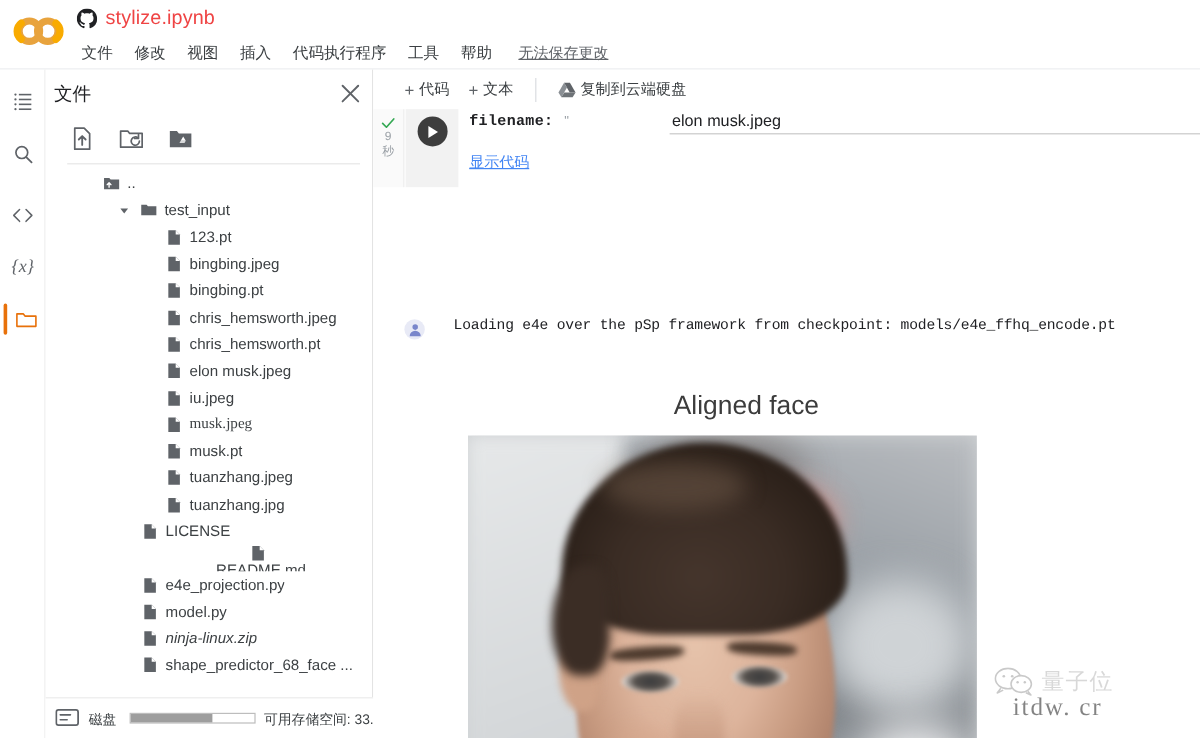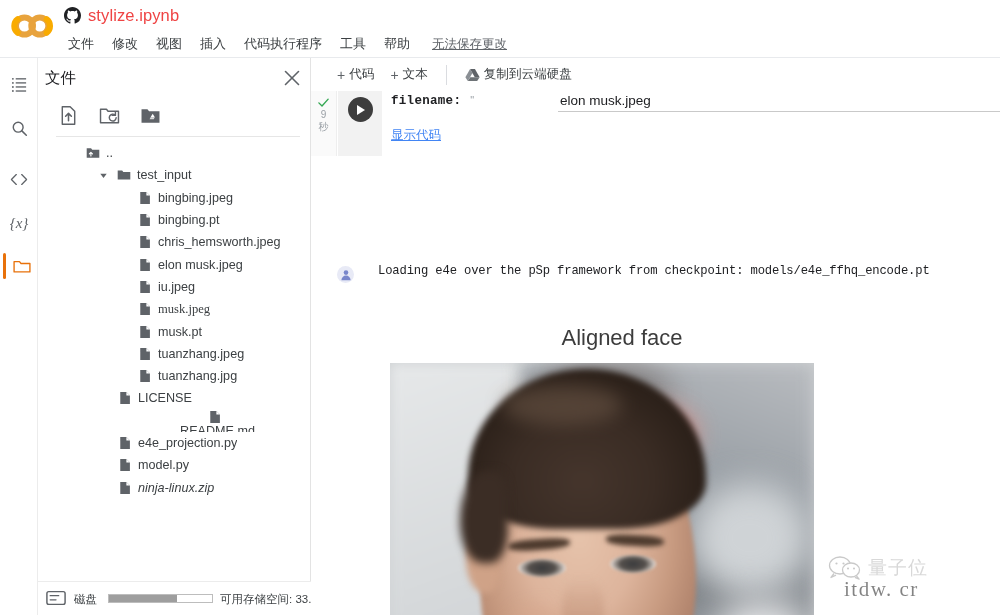--- a/index.html
+++ b/index.html
@@ -354,35 +354,49 @@
         </svg>
         <span class="label">test_input</span>
       </div>
 
       <div id="children-list">
           <div class="row" style="padding-left: 100px;">
             <svg class="ico" viewBox="0 0 16 16">
               <path d="M2.6 1.1h7l4 4v9.8h-11z" fill="currentColor"></path>
               <path d="M9.6 1.1v4h4" fill="#fff"></path>
             </svg>
+            <span class="label">123.pt</span>
+          </div>
+          <div class="row" style="padding-left: 100px;">
+            <svg class="ico" viewBox="0 0 16 16">
+              <path d="M2.6 1.1h7l4 4v9.8h-11z" fill="currentColor"></path>
+              <path d="M9.6 1.1v4h4" fill="#fff"></path>
+            </svg>
             <span class="label">bingbing.jpeg</span>
           </div>
           <div class="row" style="padding-left: 100px;">
             <svg class="ico" viewBox="0 0 16 16">
               <path d="M2.6 1.1h7l4 4v9.8h-11z" fill="currentColor"></path>
               <path d="M9.6 1.1v4h4" fill="#fff"></path>
             </svg>
             <span class="label">bingbing.pt</span>
           </div>
           <div class="row" style="padding-left: 100px;">
             <svg class="ico" viewBox="0 0 16 16">
               <path d="M2.6 1.1h7l4 4v9.8h-11z" fill="currentColor"></path>
               <path d="M9.6 1.1v4h4" fill="#fff"></path>
             </svg>
             <span class="label">chris_hemsworth.jpeg</span>
+          </div>
+          <div class="row" style="padding-left: 100px;">
+            <svg class="ico" viewBox="0 0 16 16">
+              <path d="M2.6 1.1h7l4 4v9.8h-11z" fill="currentColor"></path>
+              <path d="M9.6 1.1v4h4" fill="#fff"></path>
+            </svg>
+            <span class="label">chris_hemsworth.pt</span>
           </div>
           <div class="row" style="padding-left: 100px;">
             <svg class="ico" viewBox="0 0 16 16">
               <path d="M2.6 1.1h7l4 4v9.8h-11z" fill="currentColor"></path>
               <path d="M9.6 1.1v4h4" fill="#fff"></path>
             </svg>
             <span class="label">elon musk.jpeg</span>
           </div>
           <div class="row" style="padding-left: 100px;">
             <svg class="ico" viewBox="0 0 16 16">
@@ -448,20 +462,27 @@
               <path d="M9.6 1.1v4h4" fill="#fff"></path>
             </svg>
             <span class="label">model.py</span>
           </div>
           <div class="row" style="padding-left: 80px; font-style: italic;">
             <svg class="ico" viewBox="0 0 16 16">
               <path d="M2.6 1.1h7l4 4v9.8h-11z" fill="currentColor"></path>
               <path d="M9.6 1.1v4h4" fill="#fff"></path>
             </svg>
             <span class="label">ninja-linux.zip</span>
+          </div>
+          <div class="row" style="padding-left: 80px;">
+            <svg class="ico" viewBox="0 0 16 16">
+              <path d="M2.6 1.1h7l4 4v9.8h-11z" fill="currentColor"></path>
+              <path d="M9.6 1.1v4h4" fill="#fff"></path>
+            </svg>
+            <span class="label">shape_predictor_68_face ...</span>
           </div>
         </div>
     </div>
   </div>
 
   <div class="diskbar">
     <svg class="disk-icon" viewBox="0 0 22 17">
       <rect x="1" y="1.5" width="20" height="14" rx="2" fill="none" stroke="currentColor" stroke-width="1.6"></rect>
       <line x1="4.6" y1="6" x2="14" y2="6" stroke="currentColor" stroke-width="1.4" stroke-linecap="round"></line>
       <line x1="4.6" y1="10.5" x2="11" y2="10.5" stroke="currentColor" stroke-width="1.4" stroke-linecap="round"></line>

